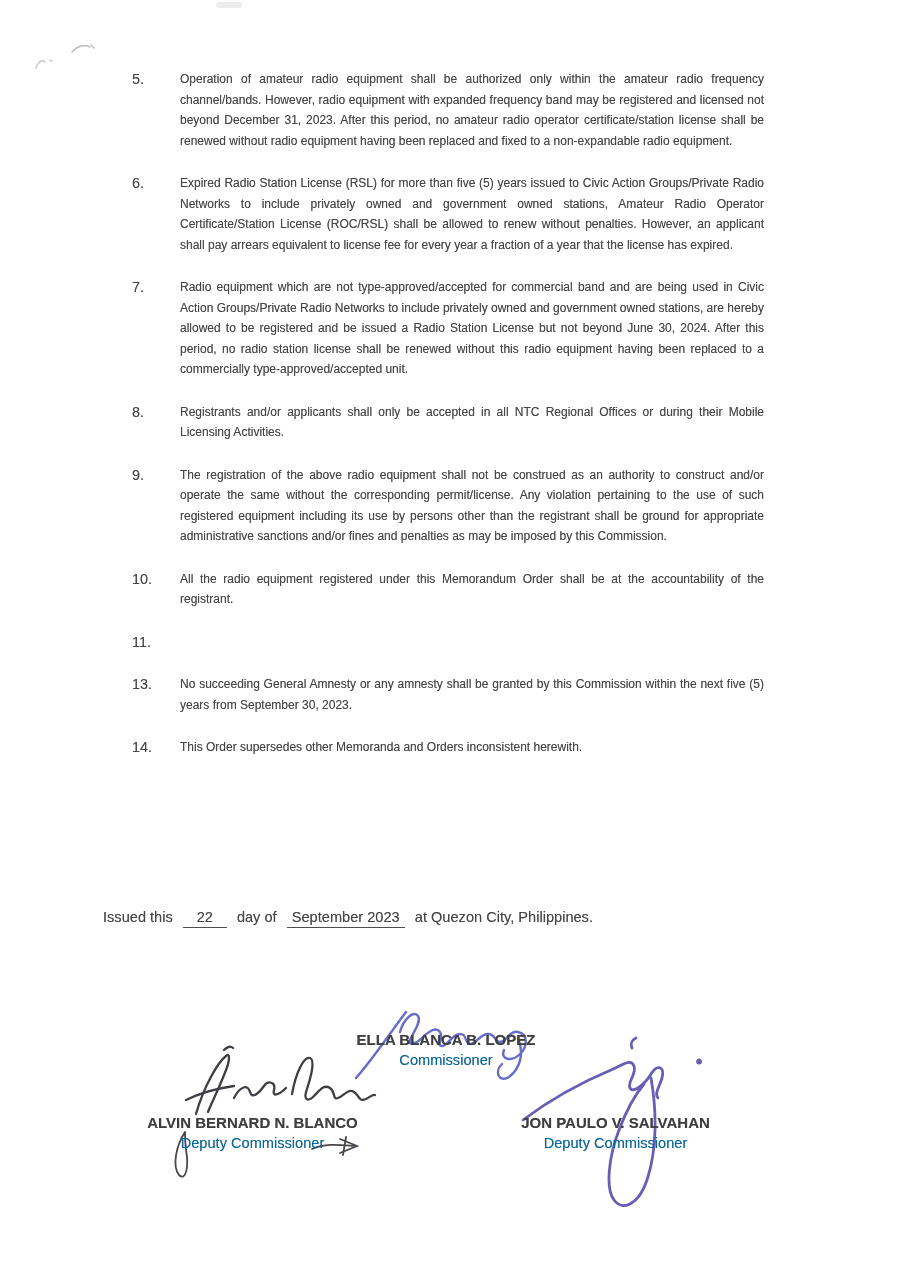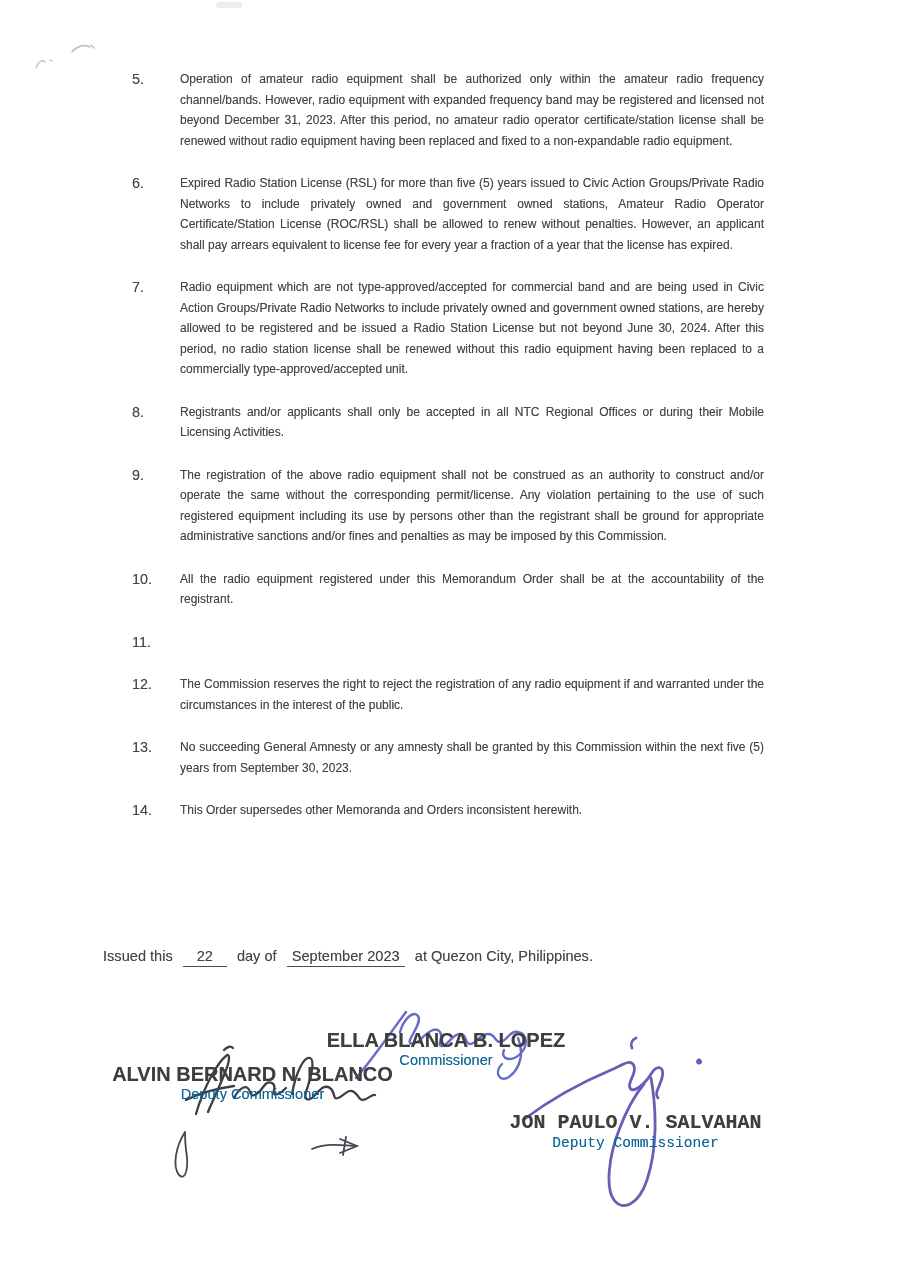--- a/index.html
+++ b/index.html
@@ -16,36 +16,36 @@
 
   
   .list{position:absolute;left:0;top:69px;width:900px;}
   .item{display:flex;margin:0 0 22px 132px;}
   .item .num{width:48px;flex:0 0 48px;font-size:14.4px;line-height:20.5px;
     text-shadow:0 0 .5px rgba(70,70,70,.5);}
   .item .txt{width:584px;flex:0 0 584px;font-size:12px;line-height:20.5px;
     text-align:justify;text-shadow:0 0 .5px rgba(70,70,70,.5);}
 
   
-  .issued{position:absolute;left:103px;top:945px;font-size:14.6px;line-height:22px;
+  .issued{position:absolute;left:103px;top:906px;font-size:14.6px;line-height:22px;
     text-shadow:0 0 .5px rgba(70,70,70,.5);white-space:nowrap;}
   .issued .fill{display:inline-block;border-bottom:1.6px solid #4d4d4d;
     text-align:center;line-height:19px;}
   .issued .day{min-width:44px;margin:0 6px;}
   .issued .month{min-width:118px;margin:0 6px;}
 
   
   .sig{position:absolute;text-align:center;}
-  .sig-name{font-size:20px;font-weight:bold;color:#3e3e3e;line-height:20px;
+  .sig-name{font-size:15px;font-weight:bold;color:#3e3e3e;line-height:20px;
     text-shadow:0 0 .5px rgba(60,60,60,.5);white-space:nowrap;}
   .sig-title{font-size:14.6px;color:#0369a1;line-height:21px;
     text-shadow:0 0 .5px rgba(70,70,70,.5);white-space:nowrap;}
   .sig-lopez{left:300px;top:1030px;width:292px;}
-  .sig-blanco{left:105px;top:1064px;width:295px;}
-  .sig-salvahan{left:488px;top:1113px;width:295px;font-family:Liberation Mono, monospace;}
+  .sig-blanco{left:105px;top:1113px;width:295px;}
+  .sig-salvahan{left:468px;top:1113px;width:295px;}
   svg.ink{position:absolute;pointer-events:none;}
 </style>
 </head>
 <body>
 
 <div class="page">
 
   <svg class="scan-mark" style="left:70px;top:42px;" width="26" height="14" viewBox="0 0 26 14">
     <path d="M2,10 C7,4 14,2 20,5 M21,3 L24,6" fill="none" stroke="#8f8f96" stroke-width="1.6" stroke-linecap="round"></path>
   </svg>
@@ -82,24 +82,20 @@
 
     <div class="item">
       <div class="num">10.</div>
       <div class="txt">All the radio equipment registered under this Memorandum Order shall be at the accountability of the registrant.</div>
     </div>
 
     <div class="item">
       <div class="num">11.</div>
     </div>
 
-    <div class="item">
-      <div class="num">12.</div>
-      <div class="txt">The Commission reserves the right to reject the registration of any radio equipment if and warranted under the circumstances in the interest of the public.</div>
-    </div>
 
     <div class="item">
       <div class="num">13.</div>
       <div class="txt">No succeeding General Amnesty or any amnesty shall be granted by this Commission within the next five (5) years from September 30, 2023.</div>
     </div>
 
     <div class="item">
       <div class="num">14.</div>
       <div class="txt">This Order supersedes other Memoranda and Orders inconsistent herewith.</div>
     </div>

